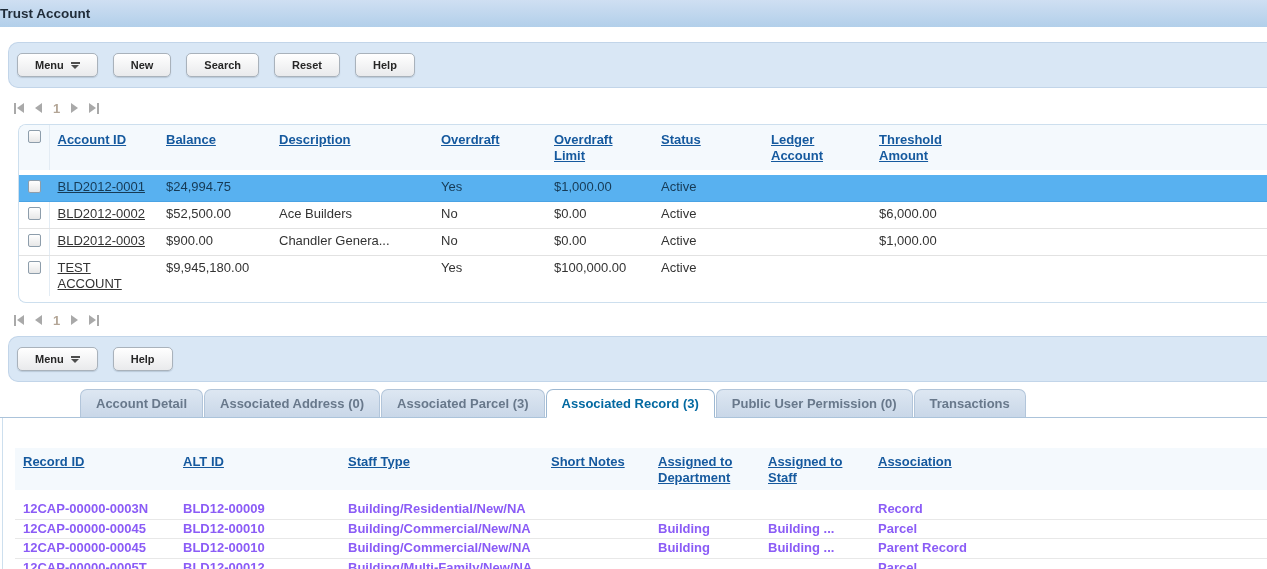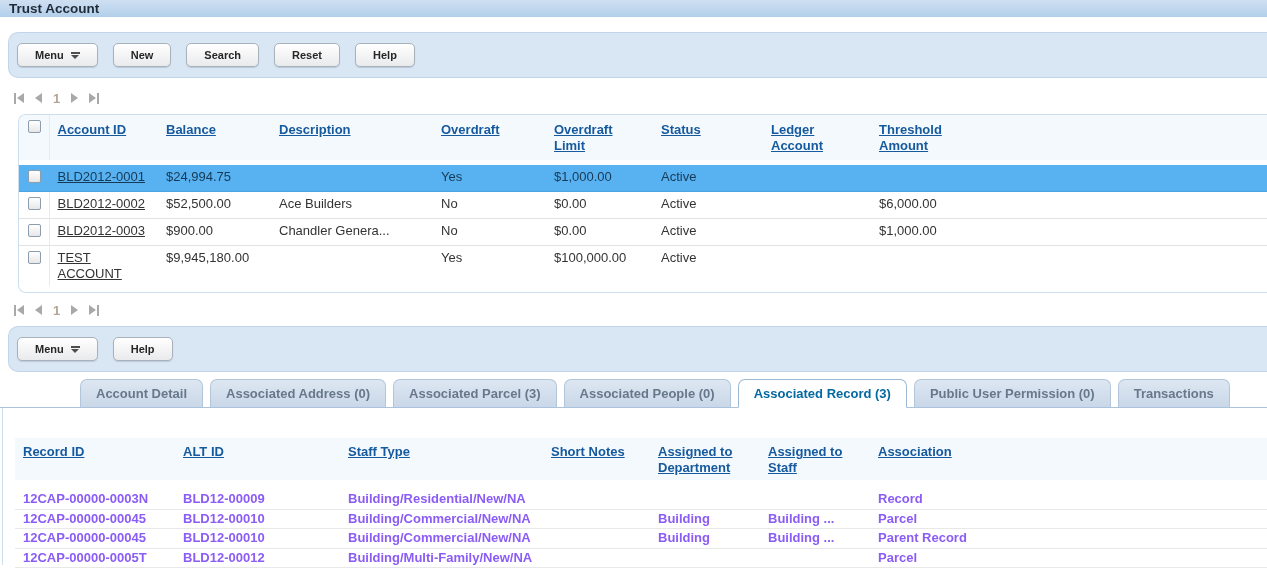--- a/index.html
+++ b/index.html
@@ -1,21 +1,21 @@
 <!DOCTYPE html>
 <html><head>
 <meta charset="utf-8">
 <style>
   * { box-sizing: border-box; margin: 0; padding: 0; }
   html,body { width:1267px; height:569px; overflow:hidden; background:#fff;
     font-family:"Liberation Sans", sans-serif; font-size:13px; color:#333; }
 
   
-  .title-bar { height:17px; background:linear-gradient(#cfdff2,#b2cfea);
-    display:flex; align-items:center; padding-left:9px; }
+  .title-bar { height:27px; background:linear-gradient(#cfdff2,#b2cfea);
+    display:flex; align-items:center; }
   .title-bar .title { font-weight:bold; font-size:13.5px; color:#1f2b38; }
 
   
   .toolbar { margin-left:8px; margin-top:15px; background:#d9e7f5;
     border:1px solid #c2d5e9; border-right:none; border-radius:10px 0 0 10px;
     padding:10px 8px 10px 8px; display:flex; gap:15px; align-items:center; }
   .btn { background:linear-gradient(#ffffff,#e9eaec); border:1px solid #a9b2bb;
     border-radius:5px; padding:5px 17px; font-weight:bold; color:#262626;
     font-size:11px; display:inline-flex; align-items:center; cursor:pointer;
     box-shadow:0 1px 1px rgba(90,110,130,.25); font-family:"Liberation Sans",sans-serif; }
@@ -44,21 +44,21 @@
     line-height:16px; white-space:normal; overflow:hidden; }
   td.cb, th.cb { width:30px; padding:5px 0 4px 9px; border-right:1px solid #e3ecf4; }
   .checkbox { display:inline-block; width:13px; height:13px;
     border:1px solid #8d9dab; border-radius:2px; background:linear-gradient(#fff,#e7e7e7); cursor:pointer; }
   .rowlink { color:#333; text-decoration:underline; cursor:pointer; }
   tr.selected td { background:#58b1f0; color:#163a55; border-bottom:1px solid #4aa3e4; }
   tr.selected td .rowlink { color:#163a55; }
   tr.selected td.cb { border-right-color:#58b1f0; }
 
   
-  .tabbar { display:flex; gap:7px; align-items:flex-end; padding-left:80px;
+  .tabbar { display:flex; gap:1px; align-items:flex-end; padding-left:80px;
     margin-top:7px; border-bottom:1px solid #abc3da; position:relative; }
   .tab { background:linear-gradient(#dde7f2,#c9d7e8); border:1px solid #b2c5da;
     border-bottom:none; border-radius:7px 7px 0 0; padding:6px 15px 6px 15px;
     font-weight:bold; color:#68788b; font-size:13px; cursor:pointer; white-space:nowrap; }
   .tab.active { background:#fff; border:1px solid #9db8d2; border-bottom:1px solid #fff;
     margin-bottom:-1px; color:#0369a1; }
 
   
   .content-panel { margin-left:2px; border-left:1px solid #cddfee; background:#fff;
     padding-top:30px; height:157px; }
@@ -212,21 +212,20 @@
         <span class="tri"></span>
     </span>
   </button>
   <button class="btn">Help</button>
 </div>
 
 <div class="tabbar">
   <div class="tab">Account Detail</div>
   <div class="tab">Associated Address (0)</div>
   <div class="tab">Associated Parcel (3)</div>
-  <div class="tab">Associated People (0)</div>
   <div class="tab active">Associated Record (3)</div>
   <div class="tab">Public User Permission (0)</div>
   <div class="tab">Transactions</div>
 </div>
 
 <div class="content-panel">
   <table class="records-table">
     <colgroup>
       <col style="width:160px">
         <col style="width:165px">

